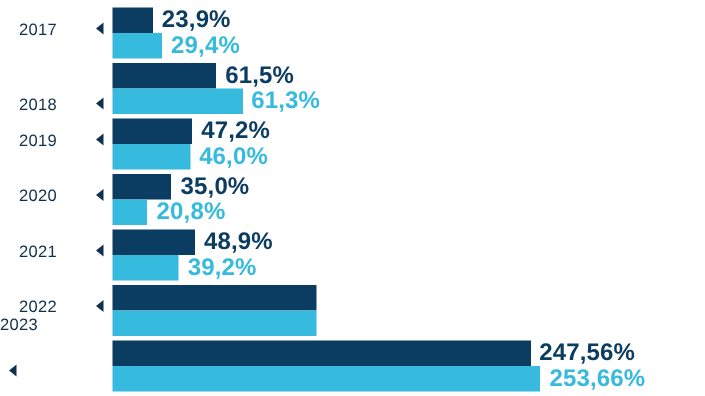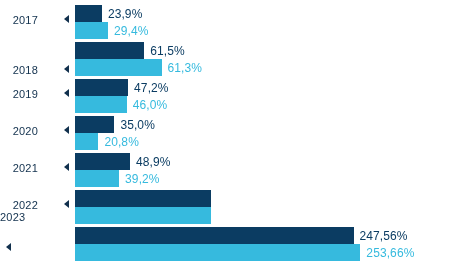--- a/index.html
+++ b/index.html
@@ -66,22 +66,22 @@
     height: 17px;
   }
   .bar.dark  { background: #0b3c62; }
   .bar.light { background: #36bade; }
 
   .bar-value {
     position: absolute;
     height: 17px;
     display: flex;
     align-items: center;
-    font-size: 12px;
-    font-weight: 400;
+    font-size: 16px;
+    font-weight: 700;
     white-space: nowrap;
     letter-spacing: 0.1px;
     text-align: right;
   }
   .bar-value.dark  { color: #0b3c62; }
   .bar-value.light { color: #36bade; }
 </style>
 </head>
 <body>
 

